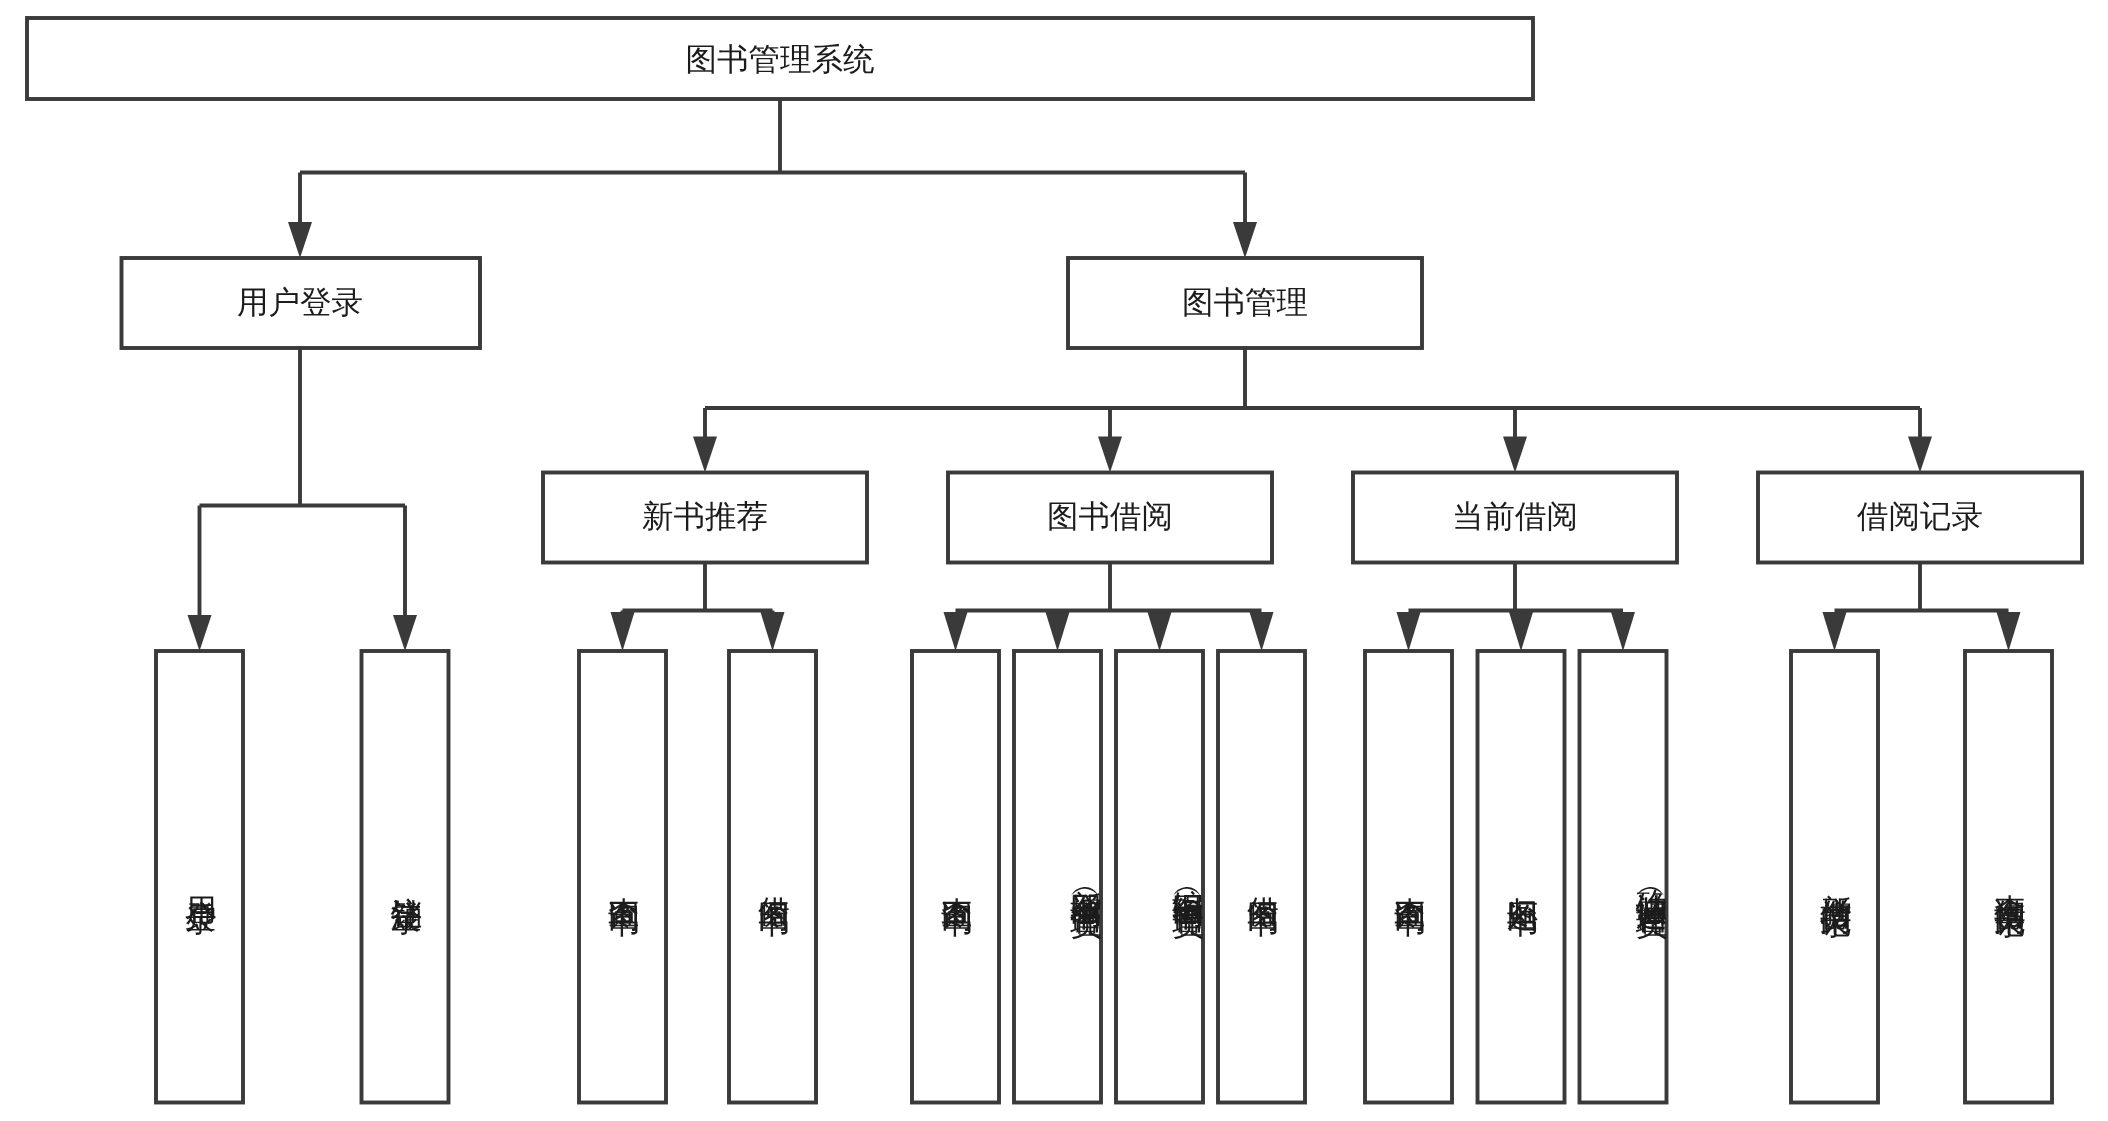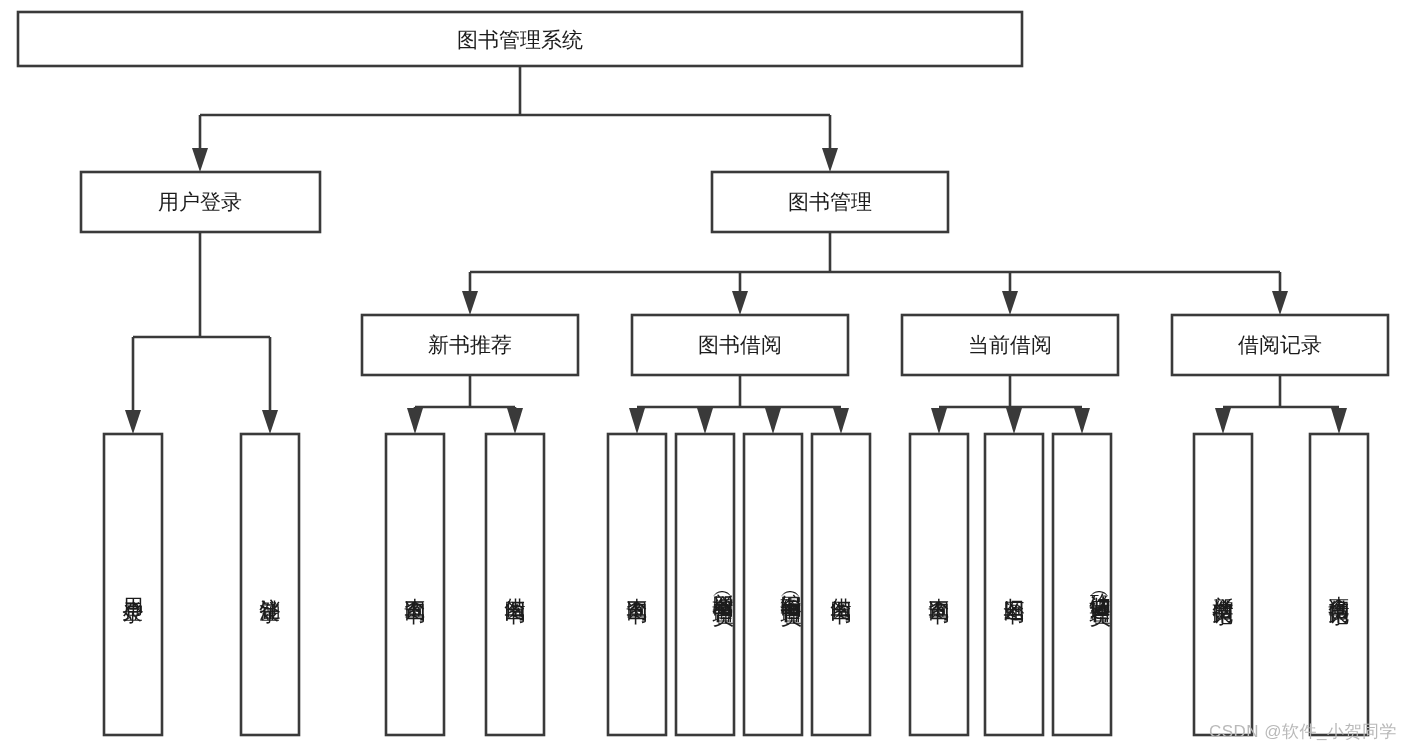--- a/index.html
+++ b/index.html
@@ -202,15 +202,14 @@
   <div class="leaf-text" style="left:608px;  top:434px; width:58px; height:301px;">查询图书</div>
   <div class="leaf-text" style="left:676px;  top:440px; width:58px; height:290px; align-items:flex-start;">新增图书（管理员）</div>
   <div class="leaf-text" style="left:744px;  top:440px; width:58px; height:290px; align-items:flex-start;">编辑图书（管理员）</div>
   <div class="leaf-text" style="left:812px;  top:434px; width:58px; height:301px;">借阅图书</div>
   <div class="leaf-text" style="left:910px;  top:434px; width:58px; height:301px;">查询图书</div>
   <div class="leaf-text" style="left:985px;  top:434px; width:58px; height:301px;">归还图书</div>
   <div class="leaf-text" style="left:1053px; top:440px; width:58px; height:290px; align-items:flex-start;">确认归还（管理员）</div>
   <div class="leaf-text" style="left:1194px; top:434px; width:58px; height:301px;">新增借阅记录</div>
   <div class="leaf-text" style="left:1310px; top:434px; width:58px; height:301px;">查询借阅记录</div>
 
-  <div class="watermark">CSDN @软件_小贺同学</div>
 
 </div>
 
 </body></html>

